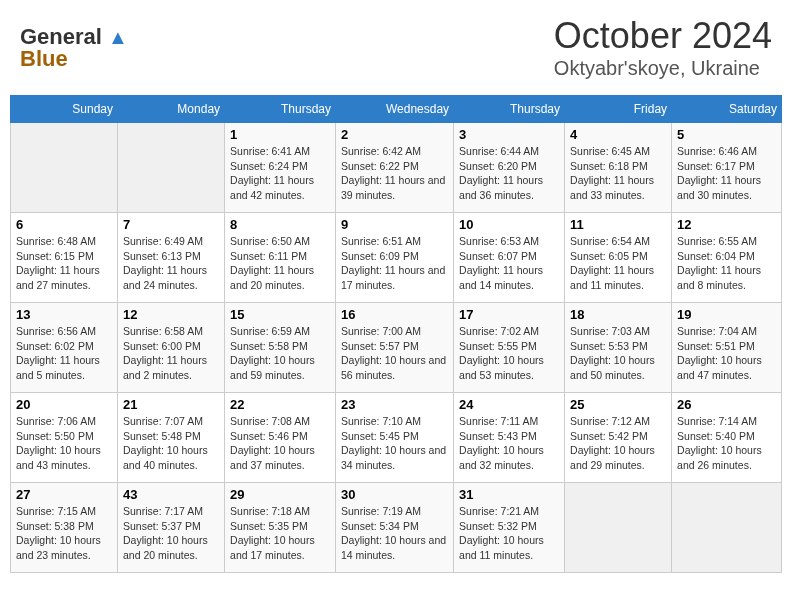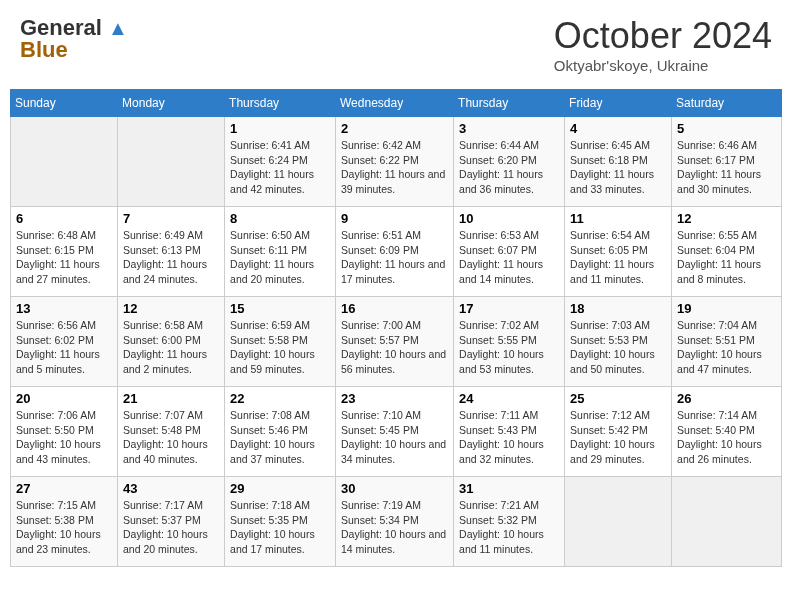--- a/index.html
+++ b/index.html
@@ -23,35 +23,35 @@
       align-items: flex-start;
     }
     .title-block {
     }
     .month-title {
       font-size: 36px;
       font-weight: 300;
       color: #333;
     }
     .location-title {
-      font-size: 15px;
+      font-size: 20px;
       color: #555;
     }
     table {
       width: 100%;
       border-collapse: collapse;
       font-size: 11px;
     }
     thead tr {
       background-color: #2e7dc9;
       color: #fff;
     }
     thead th {
       padding: 6px 4px;
-      text-align: left;
+      text-align: right;
       font-size: 12px;
       font-weight: normal;
       border: 1px solid #2e7dc9;
     }
     tbody tr {
       vertical-align: top;
     }
     tbody td {
       border: 1px solid #ccc;
       padding: 4px 5px;
@@ -79,21 +79,21 @@
     .empty-cell {
       background-color: #f0f0f0 !important;
     }
   </style>
 </head>
 <body>
 
 <div class="header">
   <div class="logo">
     <div style="display:flex;align-items:center;gap:2px;">
-      <div style="font-size:22px;font-weight:bold;color:#333;">
+      <div style="font-size:22px;font-weight:bold;color:#333;margin-top:9px;">
         <span style="color:#333;">General</span>
         <span style="color:#2e7dc9; font-size:20px;">▲</span>
       </div>
     </div>
     <div style="font-size:22px;font-weight:bold;color:#a16207;margin-top:-4px;">Blue</div>
   </div>
   <div class="title-block">
     <div class="month-title">October 2024</div>
     <div class="location-title">Oktyabr'skoye, Ukraine</div>
   </div>

